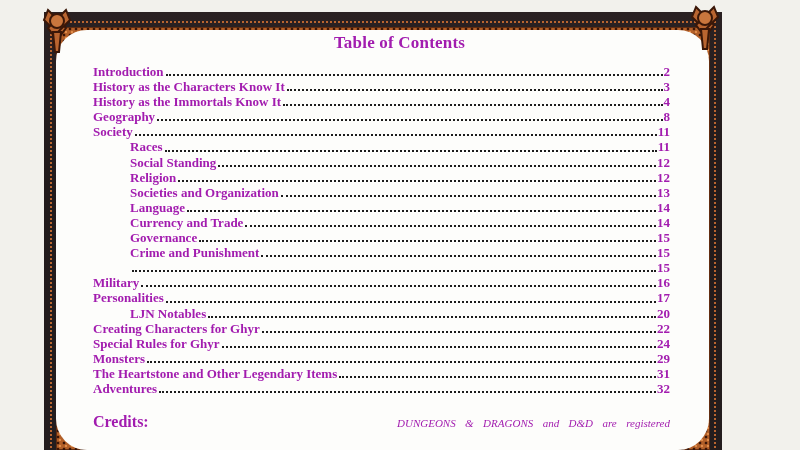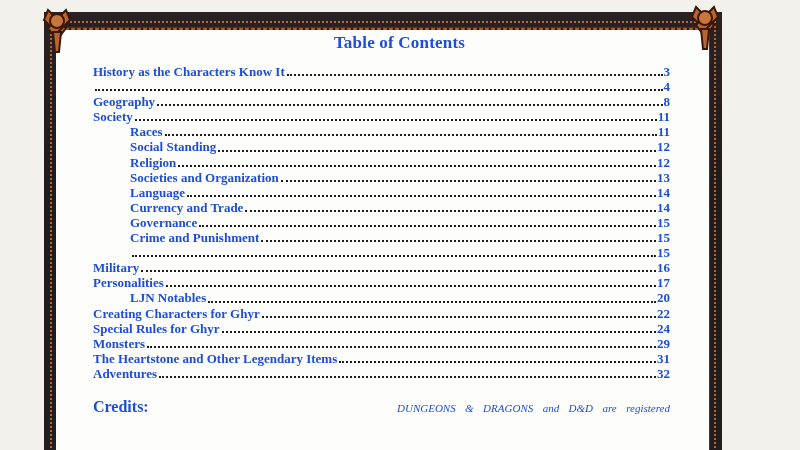--- a/index.html
+++ b/index.html
@@ -28,21 +28,22 @@
     content:"";position:absolute;inset:-6px;
     border:2px dotted #b express;
     border:2px dotted #b96530;
     pointer-events:none;
   }
   .paper{
     position:absolute;left:12px;top:18px;right:13px;bottom:0;
     background:#fdfdfb;
     padding:3px 39px 16px 37px;
     box-sizing:border-box;
-    color:#1d4ed8;
+    color:#a21caf;
+    border-radius:31px;
   }
   .knot{position:absolute;z-index:3;}
   .knot.tl{left:40px;top:6px;}
   .knot.tr{left:682px;top:1px;}
 
   .page-title{
     text-align:center;font-weight:bold;font-size:17px;line-height:20px;
     position:relative;left:18px;margin:0;letter-spacing:.2px;
   }
   .toc{margin-top:11px;}
@@ -76,25 +77,31 @@
 <body>
 
 <div class="dark-frame">
   <div class="braid-frame"></div>
   <div class="paper">
 
     <h1 class="page-title">Table of Contents</h1>
 
     <div class="toc">
         <div class="toc-row">
+          <span class="toc-label">Introduction</span>
+          <span class="leader"></span>
+          <span class="toc-page">2</span>
+        </div>
+        <div class="toc-row">
           <span class="toc-label">History as the Characters Know It</span>
           <span class="leader"></span>
           <span class="toc-page">3</span>
         </div>
         <div class="toc-row">
+          <span class="toc-label">History as the Immortals Know It</span>
           <span class="leader"></span>
           <span class="toc-page">4</span>
         </div>
         <div class="toc-row">
           <span class="toc-label">Geography</span>
           <span class="leader"></span>
           <span class="toc-page">8</span>
         </div>
         <div class="toc-row">
           <span class="toc-label">Society</span>

